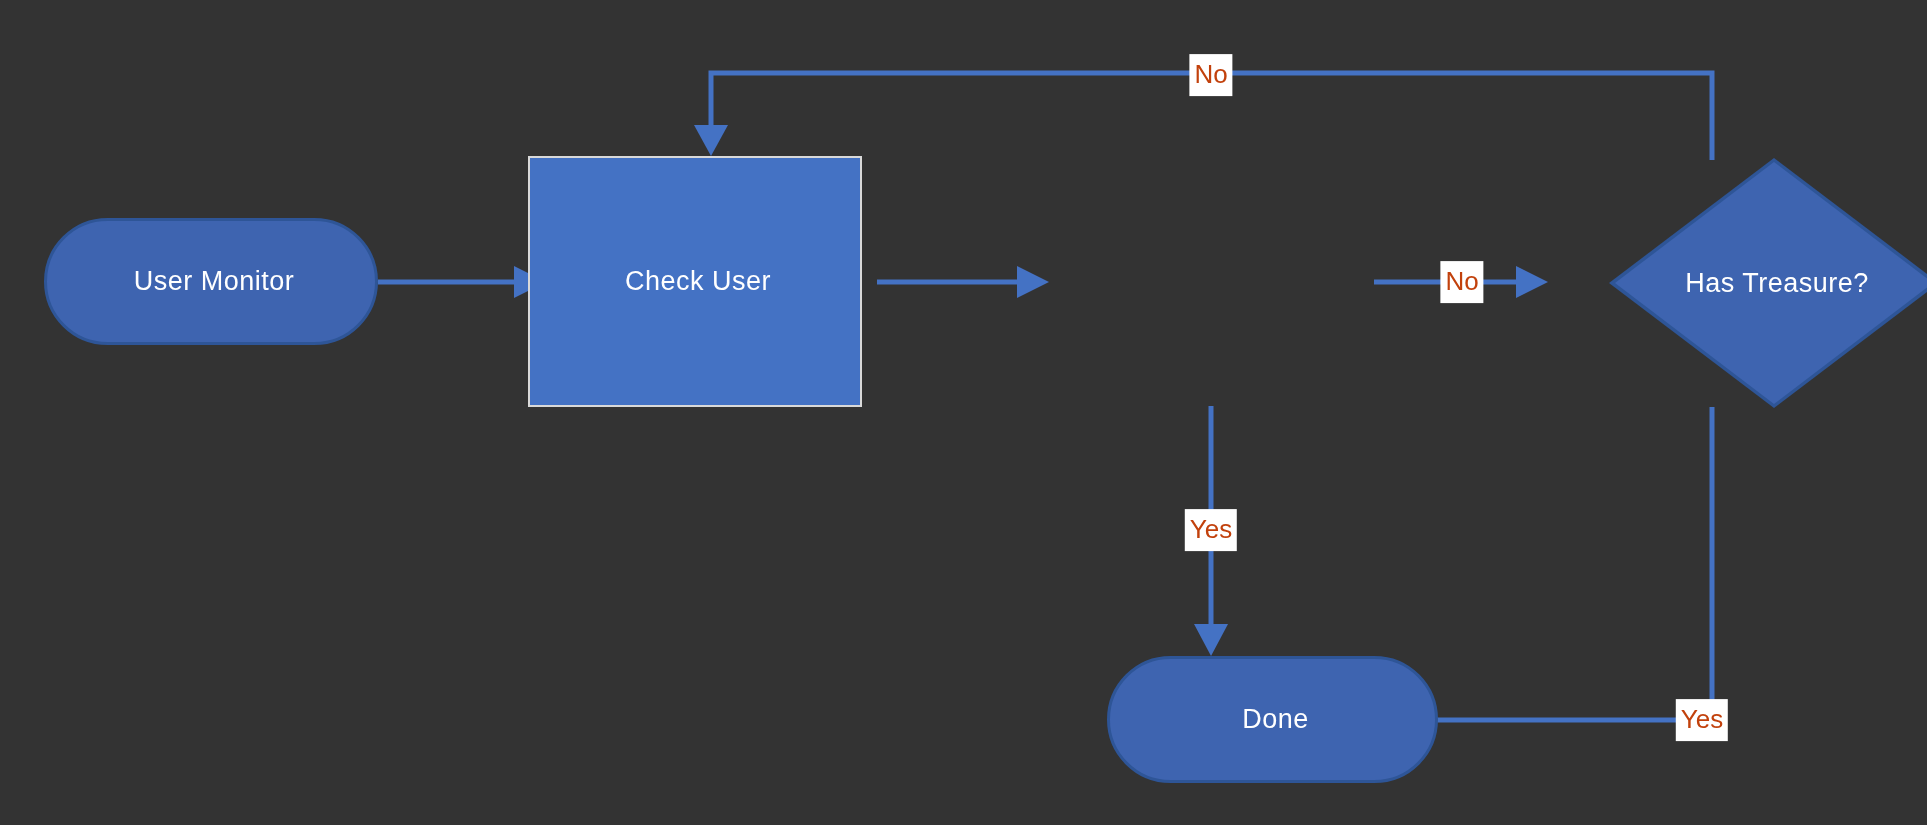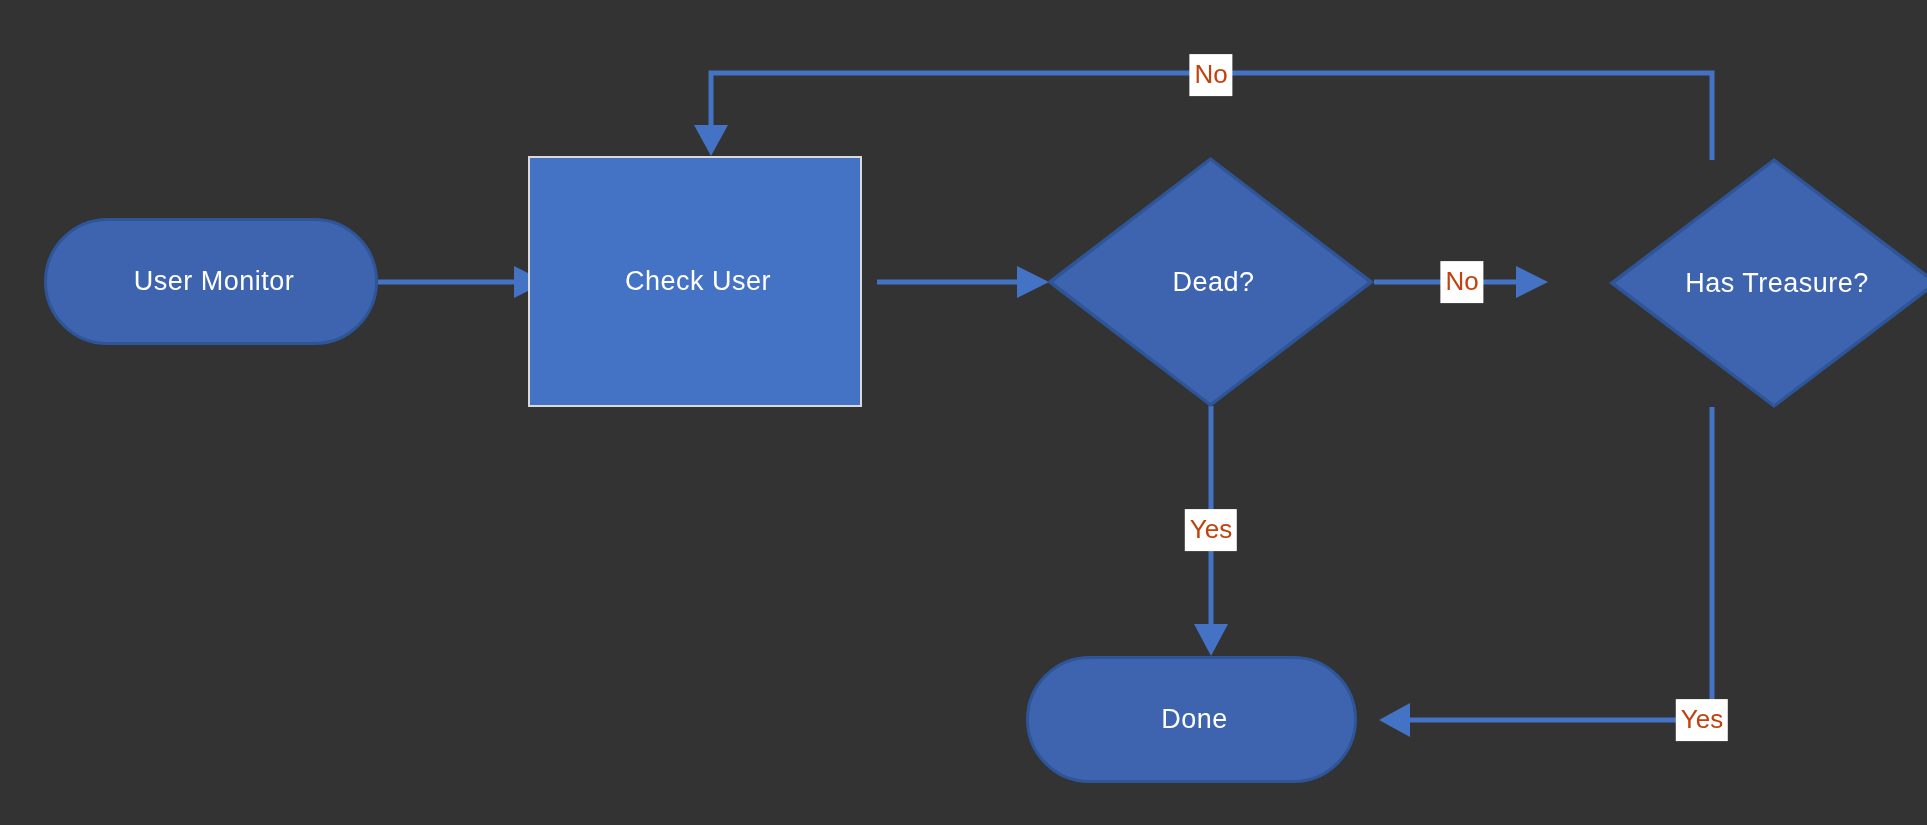--- a/index.html
+++ b/index.html
@@ -92,33 +92,28 @@
   </svg>
 
   <div class="node terminator" style="left:44px; top:218px; width:334px; height:127px;">
     <span class="node-label">User Monitor</span>
   </div>
 
   <div class="node process" style="left:528px; top:156px; width:334px; height:251px;">
     <span class="node-label">Check User</span>
   </div>
 
-  <div class="node diamond-outer" style="left:1047px; top:157px; width:327px; height:250px;">
-    <div class="diamond-border"></div>
-    <div class="diamond-fill"></div>
-    <span class="node-label">Dead?</span>
-  </div>
 
   <div class="node diamond-outer" style="left:1609px; top:158px; width:330px; height:250px;">
     <div class="diamond-border"></div>
     <div class="diamond-fill"></div>
     <span class="node-label">Has Treasure?</span>
   </div>
 
-  <div class="node terminator" style="left:1026px; top:656px; width:331px; height:127px;">
+  <div class="node terminator" style="left:1107px; top:656px; width:331px; height:127px;">
     <span class="node-label">Done</span>
   </div>
 
   <div class="edge-label" style="left:1211px; top:75px;">No</div>
 
   <div class="edge-label" style="left:1462px; top:282px;">No</div>
 
   <div class="edge-label" style="left:1211px; top:530px;">Yes</div>
 
   <div class="edge-label" style="left:1702px; top:720px;">Yes</div>

